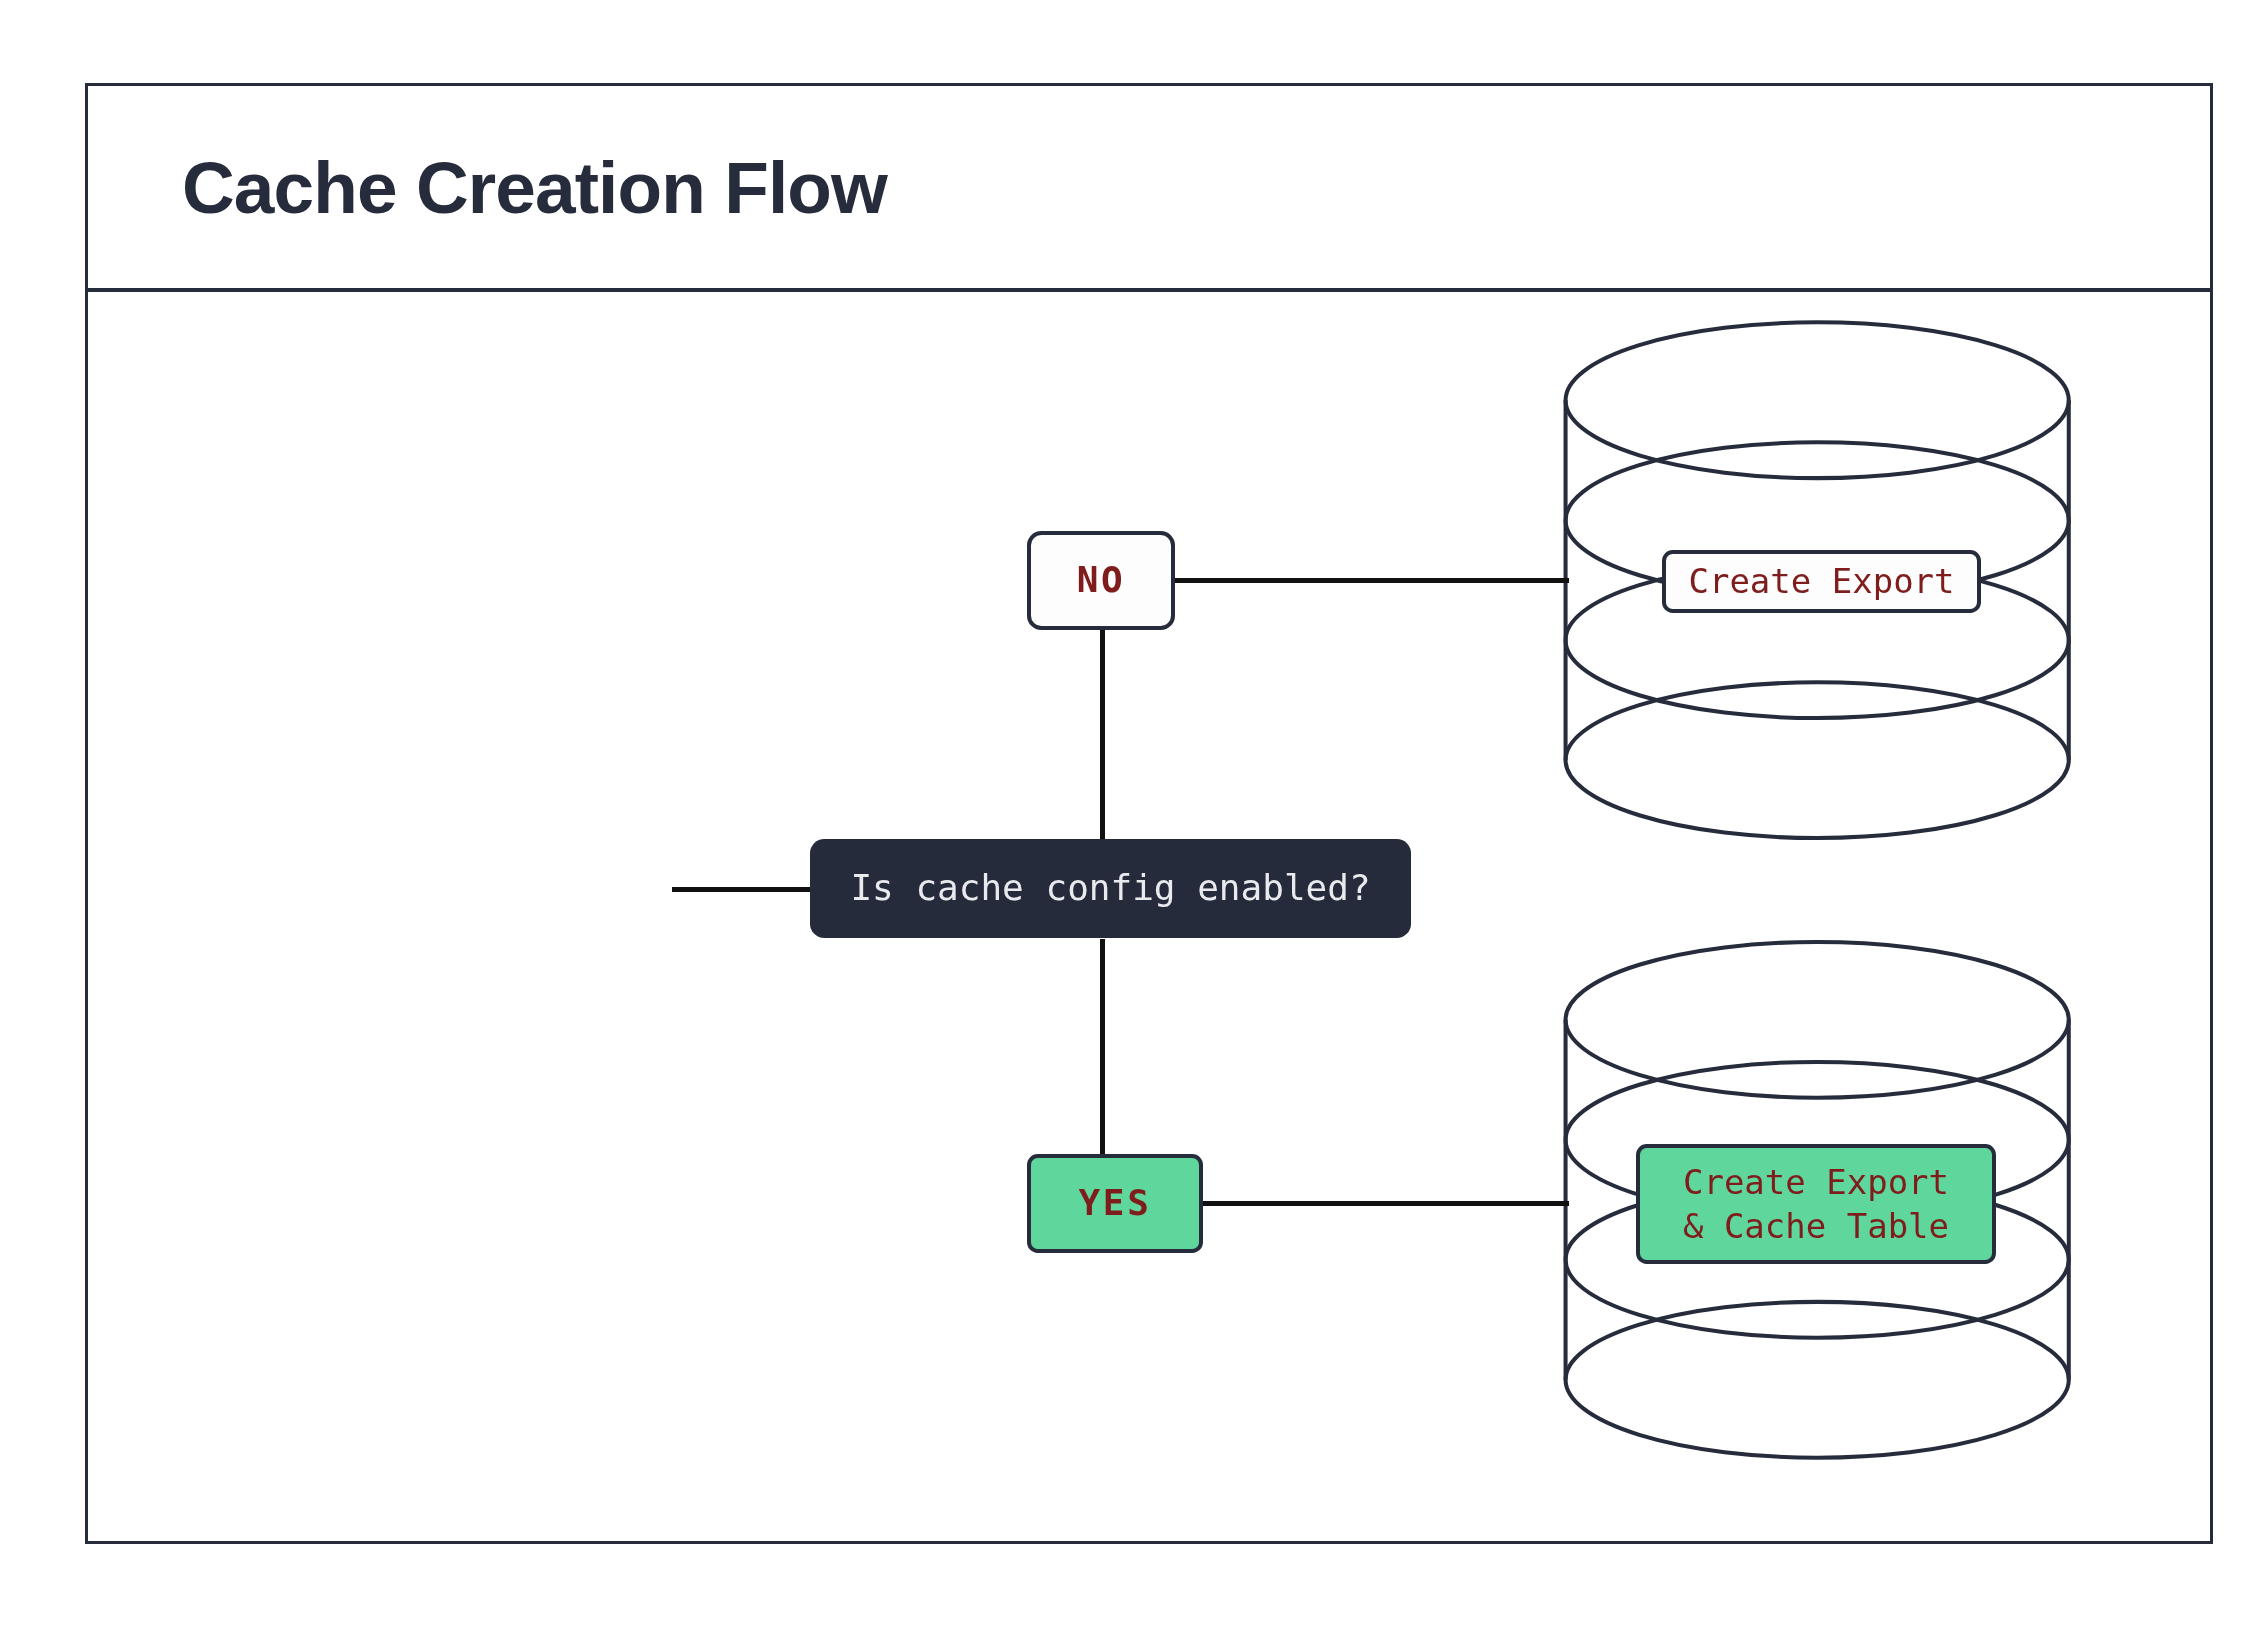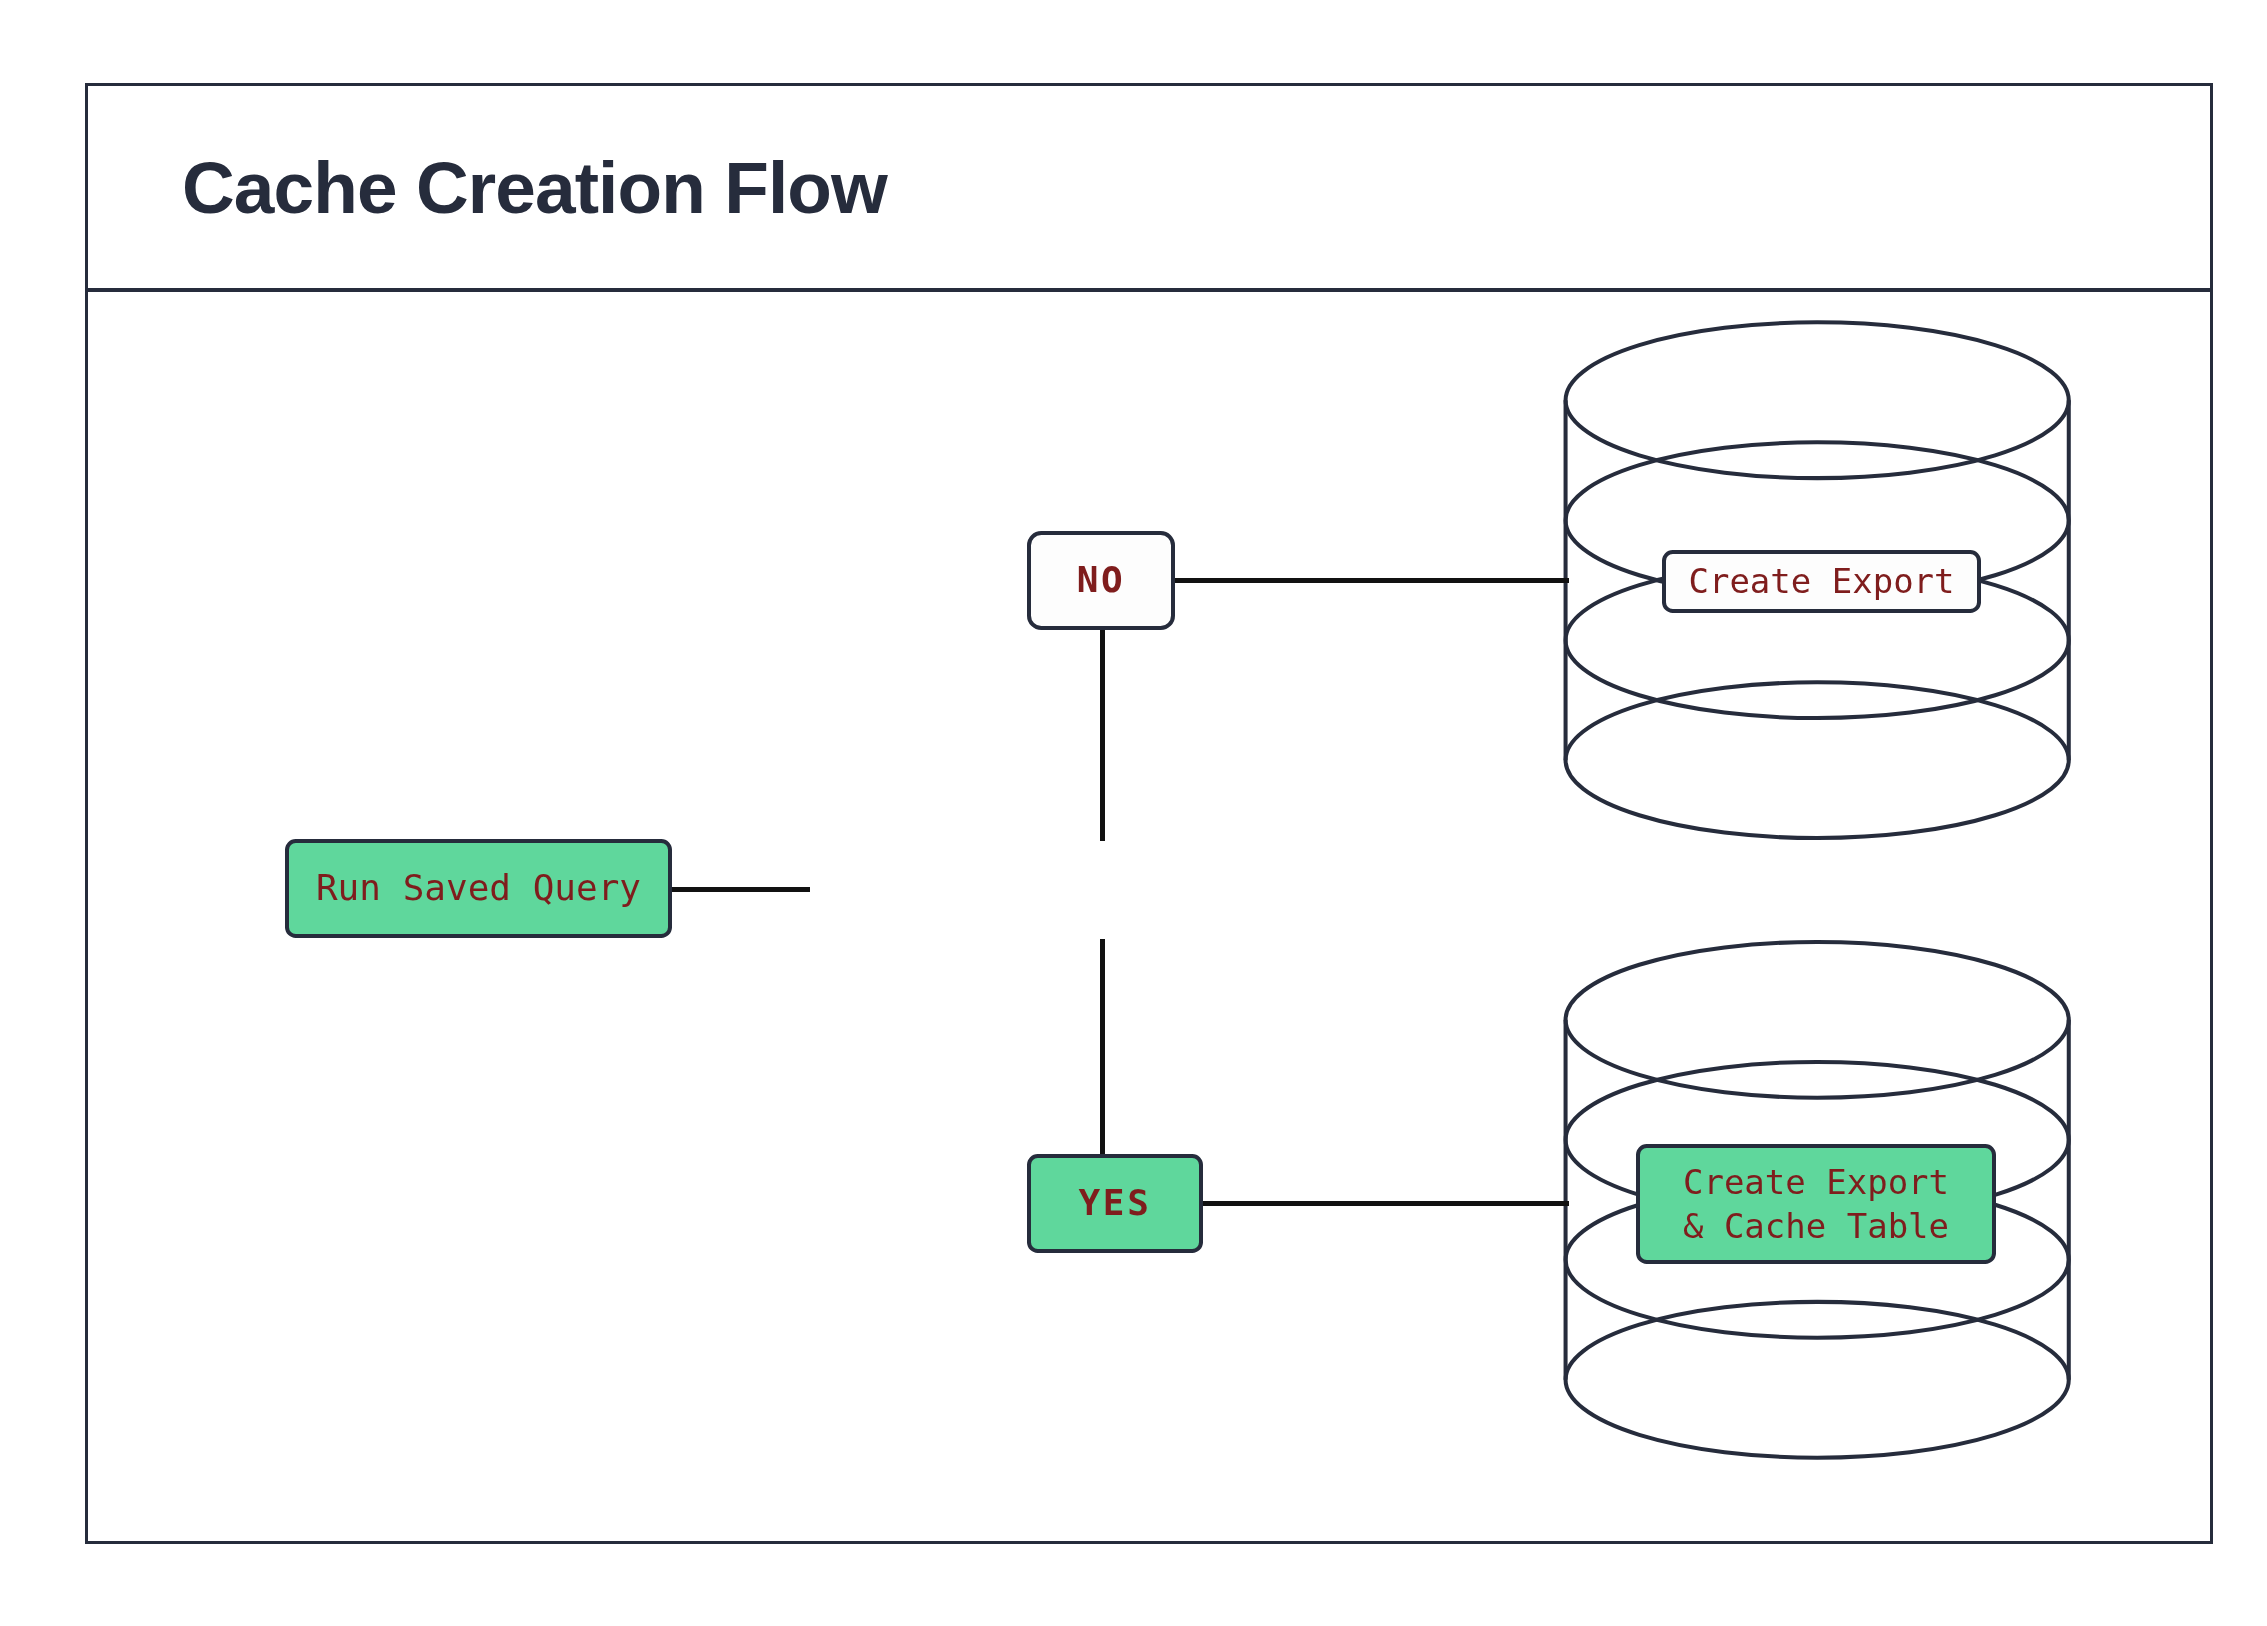--- a/index.html
+++ b/index.html
@@ -128,24 +128,24 @@
       <ellipse cx="2029" cy="1139" rx="281" ry="87"></ellipse>
     </g>
   </svg>
 
   <div class="connector" id="conn-run-question"></div>
   <div class="connector" id="conn-question-no"></div>
   <div class="connector" id="conn-no-db"></div>
   <div class="connector" id="conn-question-yes"></div>
   <div class="connector" id="conn-yes-db"></div>
 
-  <div class="node green" id="node-run">
-    <span>Run Saved Query</span>
+
+  <div class="node dark" id="node-question">
+    <span>Is cache config enabled?</span>
   </div>
-
 
   <div class="node white bold" id="node-no">
     <span>NO</span>
   </div>
 
   <div class="node green bold" id="node-yes">
     <span>YES</span>
   </div>
 
   <div class="node white" id="node-export">

